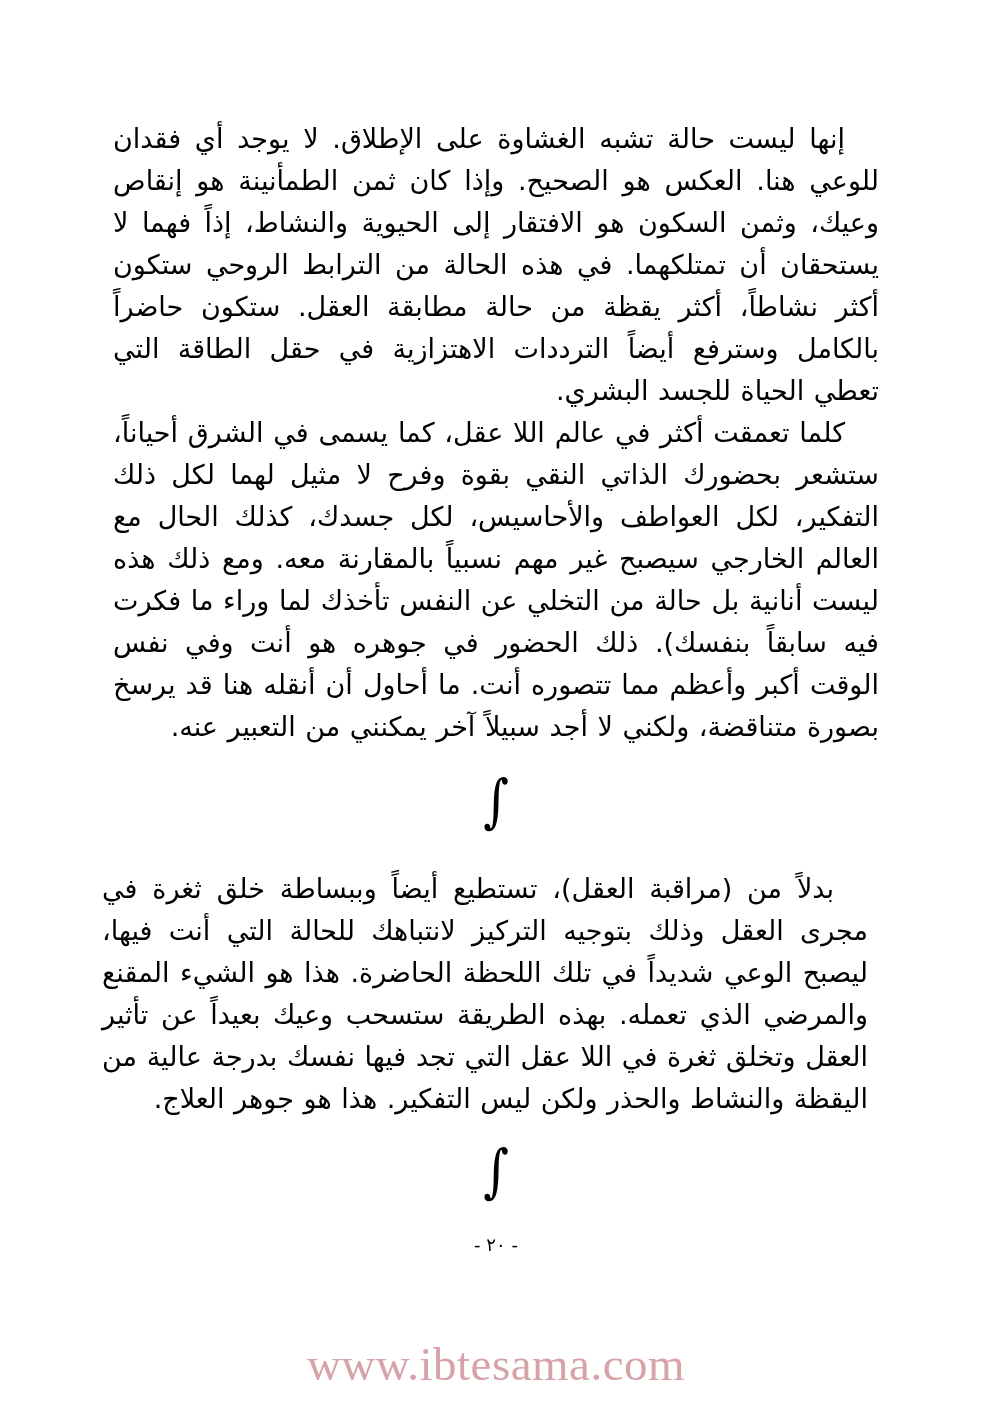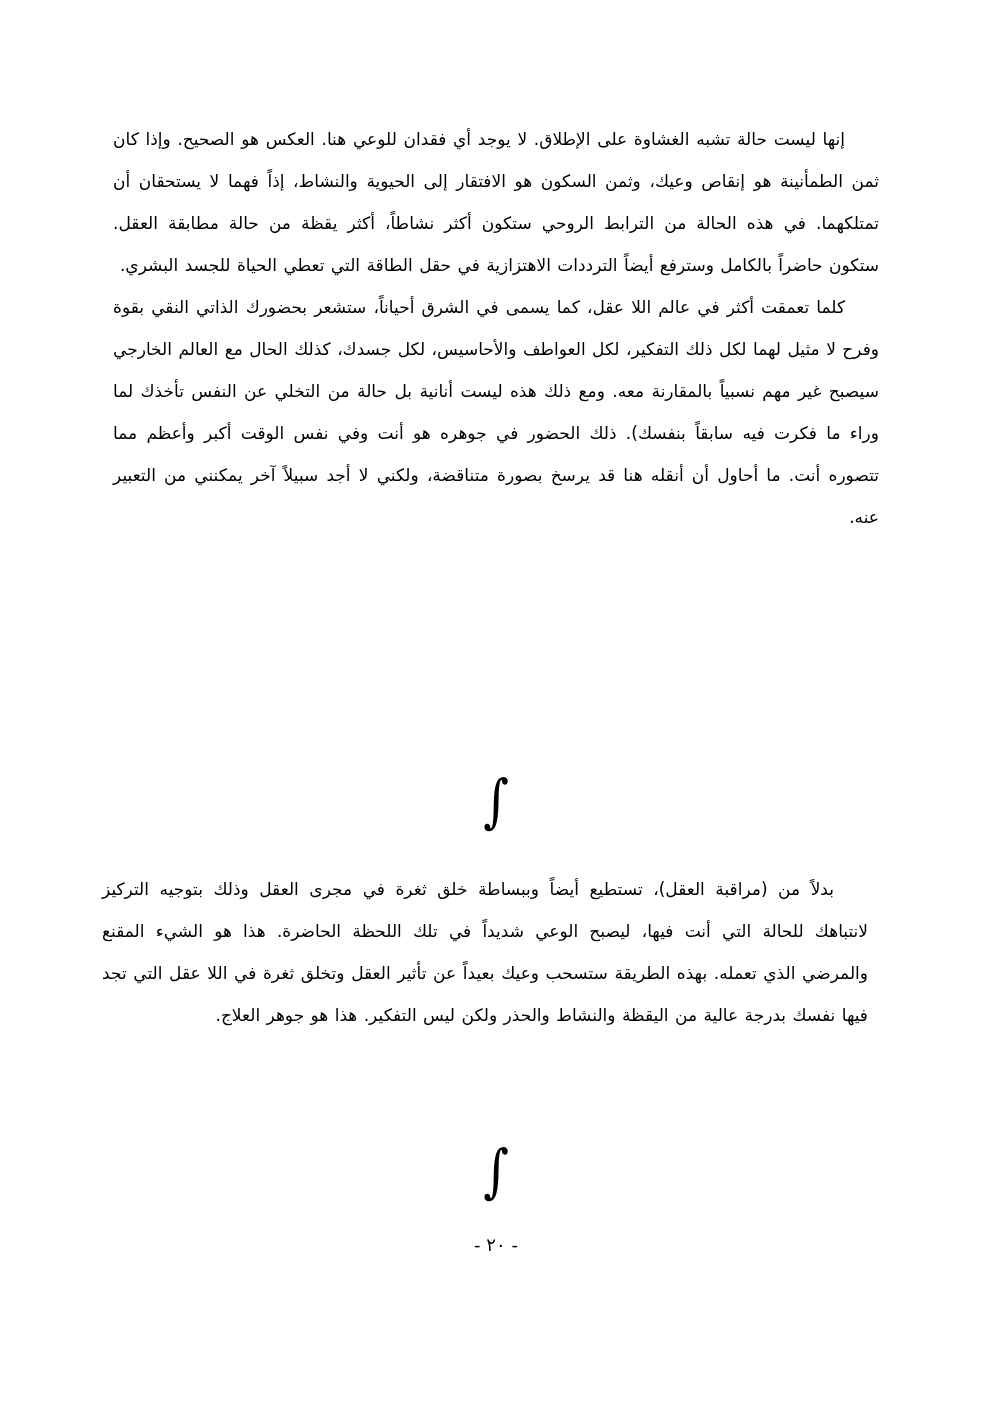--- a/index.html
+++ b/index.html
@@ -23,21 +23,21 @@
     position: absolute;
     left: 113px;
     top: 118px;
     width: 766px;
     direction: rtl;
     text-align: justify;
     text-align-last: justify;
   }
   .para {
     font-family: "DejaVu Sans", "Liberation Sans", sans-serif;
-    font-size: 17px;
+    font-size: 27px;
     line-height: 42px;
     color: #000000;
     margin: 0;
     direction: rtl;
     text-align: justify;
     text-align-last: right;
     text-indent: 34px;
     letter-spacing: 0;
     word-spacing: 1px;
   }
@@ -111,14 +111,15 @@
   <div class="section-two">
     <p class="para">بدلاً من (مراقبة العقل)، تستطيع أيضاً وببساطة خلق ثغرة في مجرى العقل وذلك بتوجيه التركيز لانتباهك للحالة التي أنت فيها، ليصبح الوعي شديداً في تلك اللحظة الحاضرة. هذا هو الشيء المقنع والمرضي الذي تعمله. بهذه الطريقة ستسحب وعيك بعيداً عن تأثير العقل وتخلق ثغرة في اللا عقل التي تجد فيها نفسك بدرجة عالية من اليقظة والنشاط والحذر ولكن ليس التفكير. هذا هو جوهر العلاج.</p>
   </div>
 
   <div class="ornament-row ornament-2">
     <span class="ornament">∫</span>
   </div>
 
   <div class="page-number">- ٢٠ -</div>
 
+  <div class="watermark">www.ibtesama.com</div>
 
 </div>
 
 </body></html>

